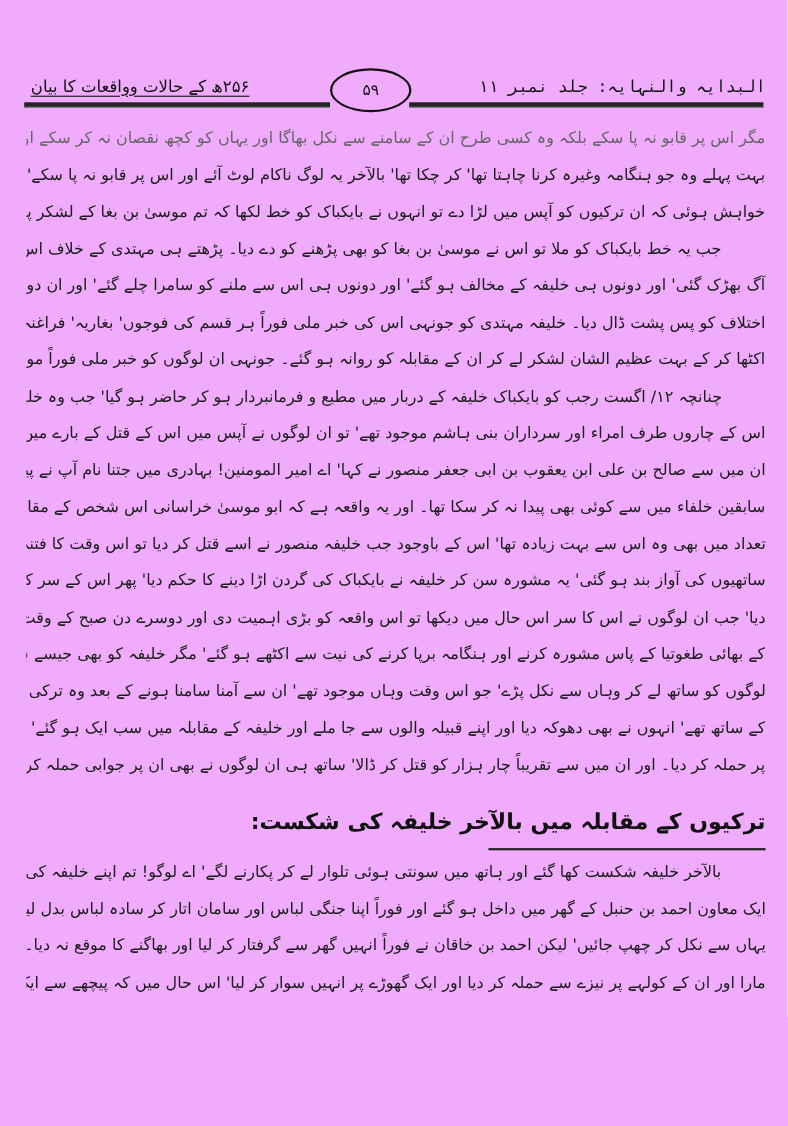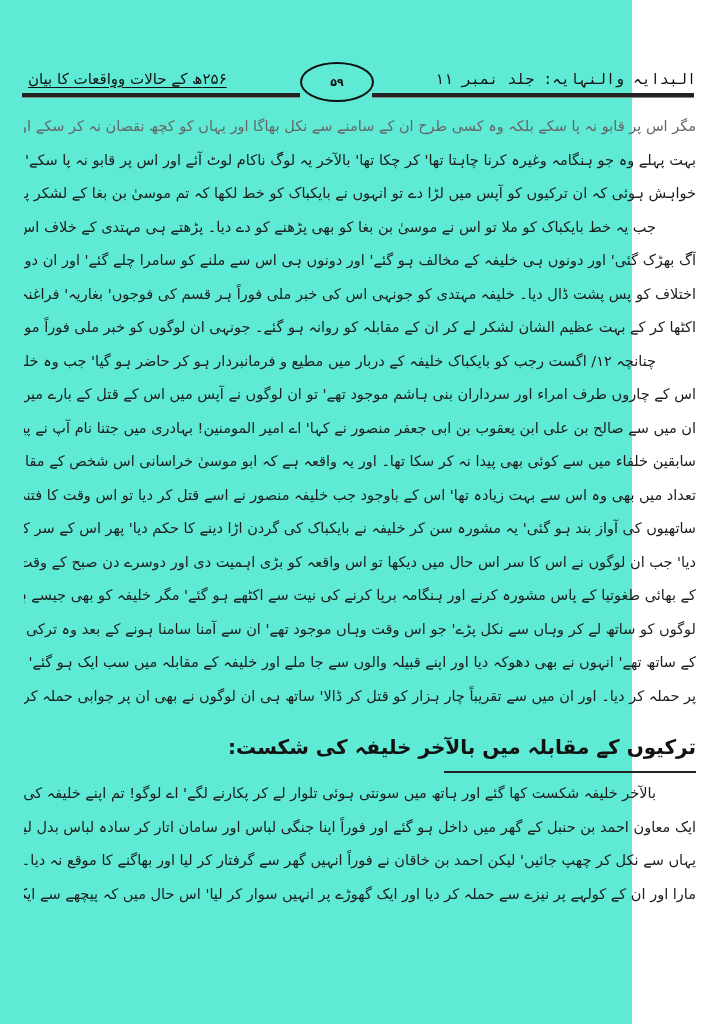--- a/index.html
+++ b/index.html
@@ -11,23 +11,23 @@
       width: 716px;
       height: 1024px;
       position: relative;
       overflow: hidden;
       font-family: "DejaVu Sans", sans-serif;
       color: #1a1a1a;
     }
     .page {
       position: absolute;
       left: 0; top: 0;
-      width: 632px;
+      width: 716px;
       height: 1024px;
-      background: #5eead4;
+      background: #f0abfc;
     }
     
     .header {
       position: absolute;
       left: 0;
       top: 60px;
       width: 716px;
       height: 45px;
     }
     .header-rule {
@@ -69,22 +69,22 @@
       left: 300px;
       top: 2px;
       width: 74px;
       height: 40px;
       border: 2px solid #111;
       border-radius: 50%;
       box-sizing: border-box;
       display: flex;
       align-items: center;
       justify-content: center;
-      font-size: 11px;
-      font-weight: bold;
+      font-size: 14px;
+      font-weight: normal;
       color: #111;
     }
 
     
     .content {
       position: absolute;
       left: 24px;
       top: 110px;
       width: 672px;
       direction: rtl;

